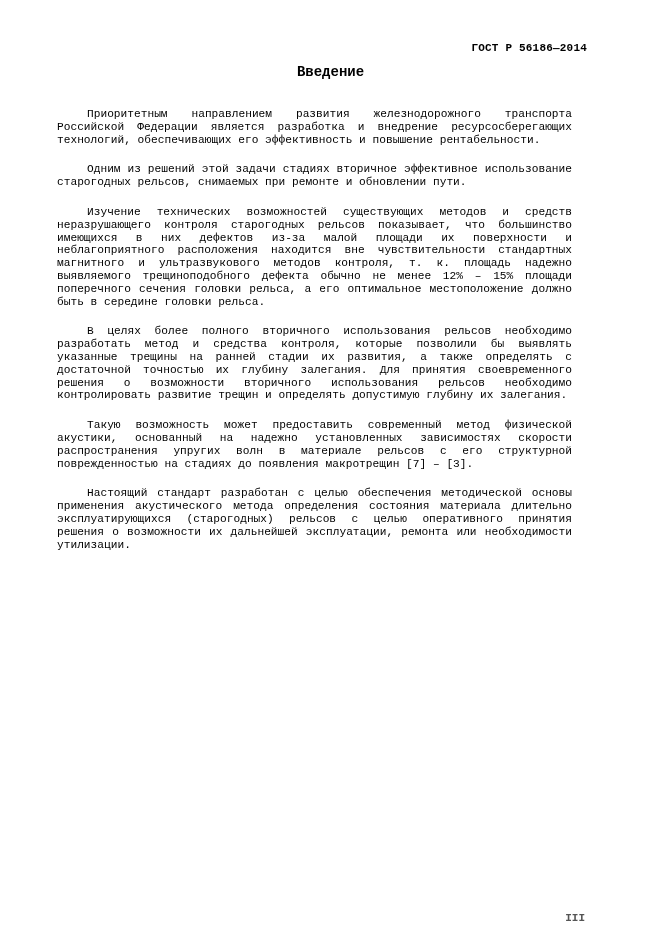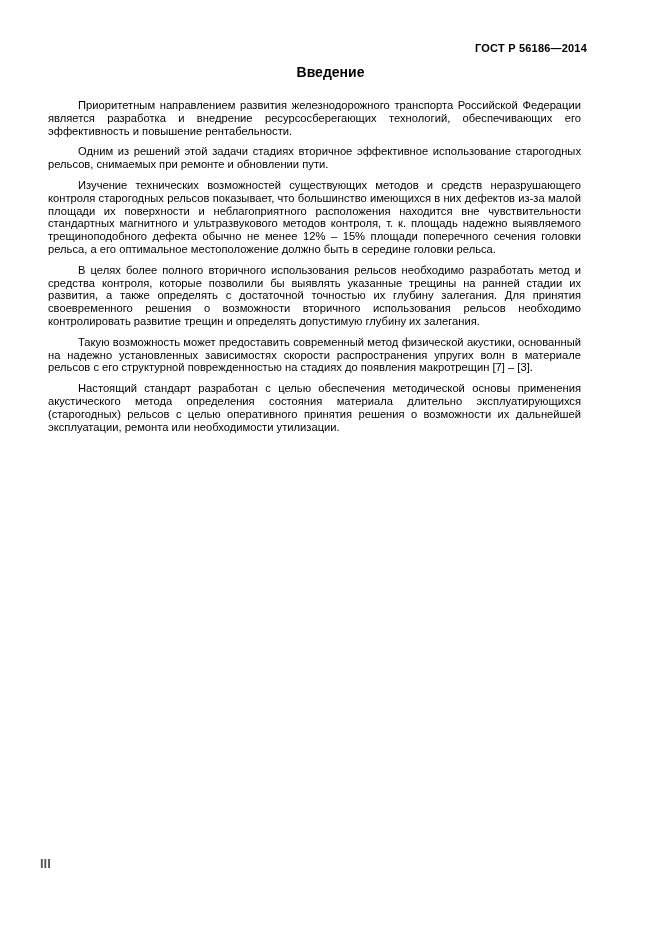--- a/index.html
+++ b/index.html
@@ -1,15 +1,15 @@
 <!DOCTYPE html>
 <html lang="ru"><head>
 <meta charset="utf-8">
 <style>
-  * { margin: 0; padding: 0; box-sizing: border-box; }
+  * { margin: 0; padding: 0; box-sizing: border-box; font-family: Liberation Mono, monospace; }
   html, body { background: #ffffff; }
   .page {
     position: relative;
     width: 661px;
     height: 935px;
     background: #ffffff;
     color: #000000;
     font-family: "Liberation Sans", sans-serif;
     overflow: hidden;
   }
@@ -36,29 +36,30 @@
   .body-text {
     position: absolute;
     top: 91px;
     left: 40px;
     right: 72px;
     text-align: justify;
     font-size: 11.2px;
     line-height: 12.8px;
   }
   .body-text p {
-    margin: 8px;
+    margin: 17px;
     text-indent: 30px;
   }
   .page-number {
     position: absolute;
-    top: 856px;
+    top: 912px;
     left: 40px;
     right: 76px;
-    font-size: 13px;
+    text-align: right;
+    font-size: 11px;
     font-weight: bold;
     color: #555555;
   }
 </style>
 </head>
 <body>
 
 <div class="page">
 
   <div class="doc-header">ГОСТ Р 56186—2014</div>

